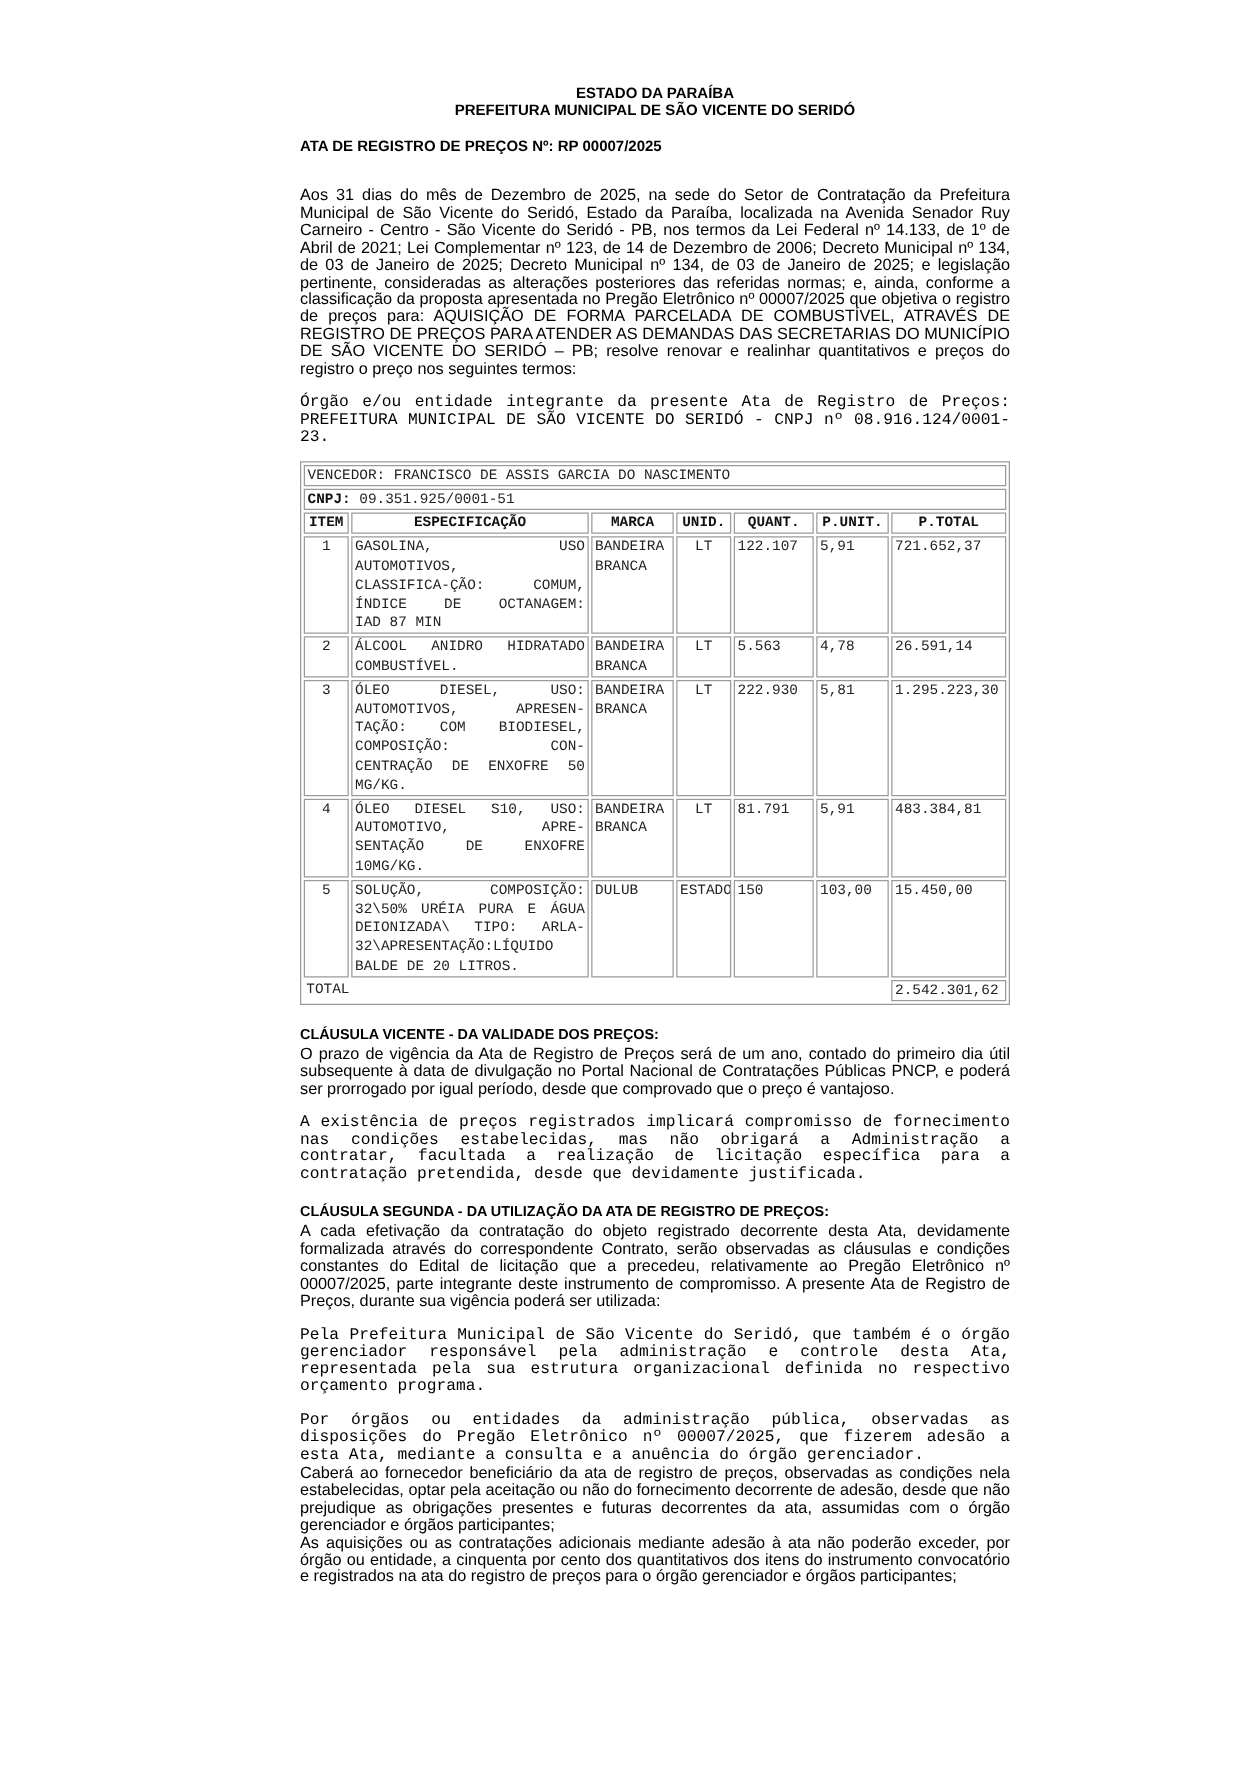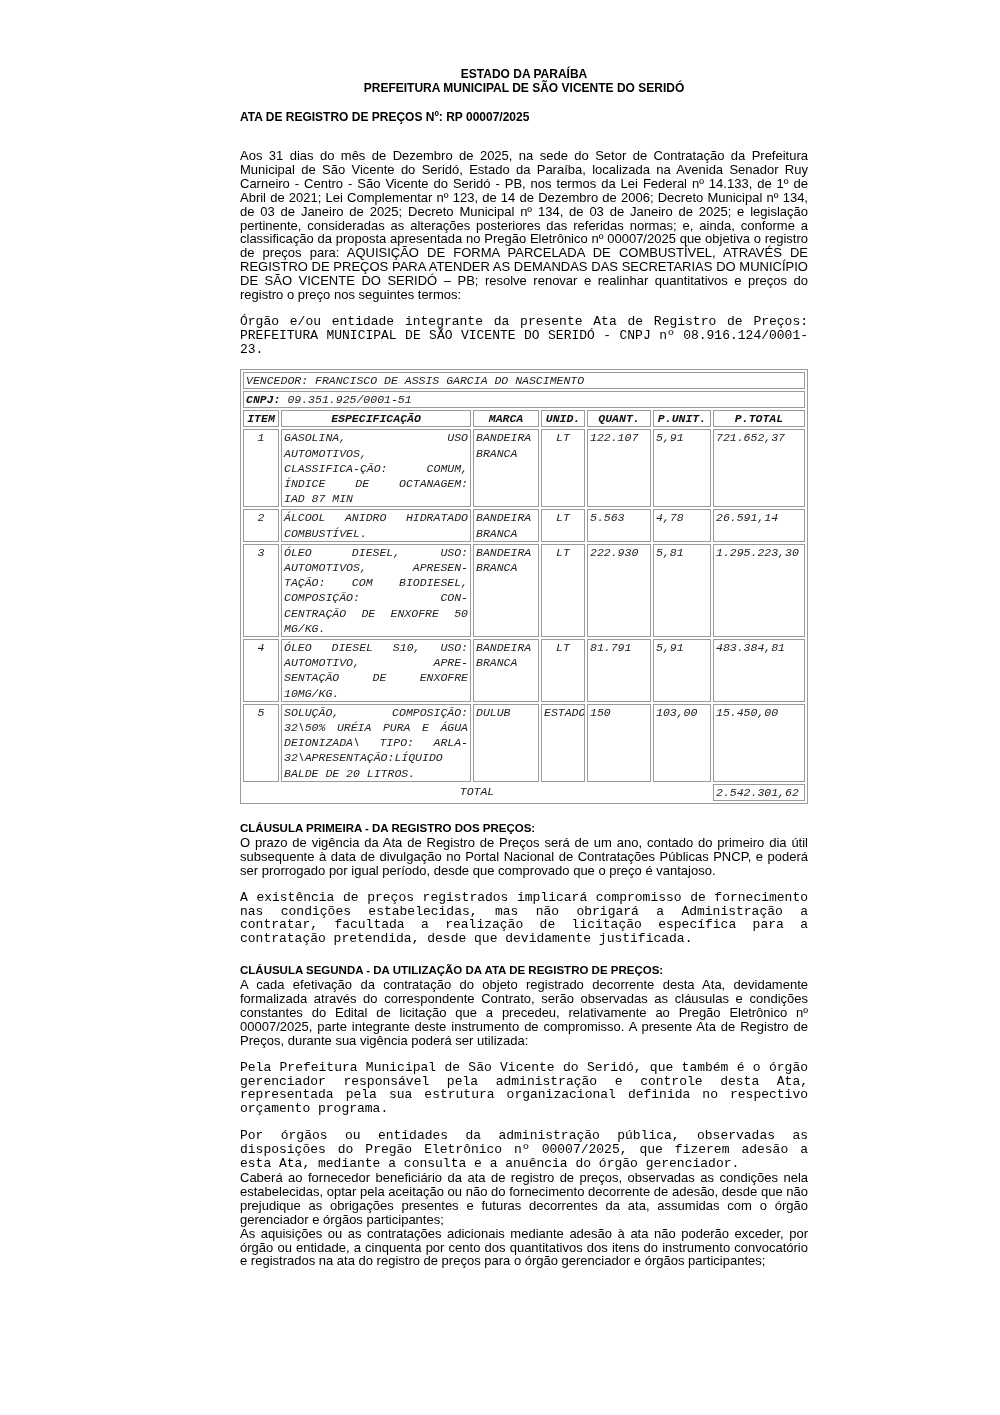--- a/index.html
+++ b/index.html
@@ -57,32 +57,31 @@
     border: 1px solid #9a9a9a;
     box-sizing: border-box;
     padding: 0 2px;
     vertical-align: top;
     font-family: "Liberation Mono", "DejaVu Sans Mono", monospace;
     font-size: 11.5px;
     line-height: 15.2px;
     font-weight: normal;
     color: #222;
     overflow: hidden;
-    font-style: italic;
   }
   table.price-table th {
     font-weight: bold;
     text-align: center;
     color: #111;
   }
   td.c { text-align: center; }
   td.r { text-align: left; }
   td .jl { text-align: justify; text-align-last: justify; }
   td .ll { text-align: left; }
-  td.total-label { font-weight: bold; text-align: center; color: #111; }
+  td.total-label { font-weight: bold; text-align: left; color: #111; }
   b.inline-label { font-weight: bold; color: #111; }
 </style>
 </head>
 <body>
 
 <div class="page">
 
   <div class="letterhead">
     <div>ESTADO DA PARAÍBA</div>
     <div>PREFEITURA MUNICIPAL DE SÃO VICENTE DO SERIDÓ</div>
@@ -206,21 +205,21 @@
           <td class="r">103,00</td>
           <td class="r">15.450,00</td>
         </tr>
         <tr>
           <td colspan="6" class="total-label" style="border: none;">TOTAL</td>
           <td class="r">2.542.301,62</td>
         </tr>
       </tbody>
   </table>
 
-  <div class="section-heading">CLÁUSULA PRIMEIRA - DA REGISTRO DOS PREÇOS:</div>
+  <div class="section-heading">CLÁUSULA VICENTE - DA VALIDADE DOS PREÇOS:</div>
   <p class="body-par">O prazo de vigência da Ata de Registro de Preços será de um ano, contado do primeiro dia útil subsequente à data de divulgação no Portal Nacional de Contratações Públicas PNCP, e poderá ser prorrogado por igual período, desde que comprovado que o preço é vantajoso.</p>
   <p class="body-par mt">A existência de preços registrados implicará compromisso de fornecimento nas condições estabelecidas, mas não obrigará a Administração a contratar, facultada a realização de licitação específica para a contratação pretendida, desde que devidamente justificada.</p>
 
   <div class="section-heading">CLÁUSULA SEGUNDA - DA UTILIZAÇÃO DA ATA DE REGISTRO DE PREÇOS:</div>
   <p class="body-par">A cada efetivação da contratação do objeto registrado decorrente desta Ata, devidamente formalizada através do correspondente Contrato, serão observadas as cláusulas e condições constantes do Edital de licitação que a precedeu, relativamente ao Pregão Eletrônico nº 00007/2025, parte integrante deste instrumento de compromisso. A presente Ata de Registro de Preços, durante sua vigência poderá ser utilizada:</p>
   <p class="body-par mt">Pela Prefeitura Municipal de São Vicente do Seridó, que também é o órgão gerenciador responsável pela administração e controle desta Ata, representada pela sua estrutura organizacional definida no respectivo orçamento programa.</p>
   <p class="body-par mt">Por órgãos ou entidades da administração pública, observadas as disposições do Pregão Eletrônico nº 00007/2025, que fizerem adesão a esta Ata, mediante a consulta e a anuência do órgão gerenciador.</p>
   <p class="body-par">Caberá ao fornecedor beneficiário da ata de registro de preços, observadas as condições nela estabelecidas, optar pela aceitação ou não do fornecimento decorrente de adesão, desde que não prejudique as obrigações presentes e futuras decorrentes da ata, assumidas com o órgão gerenciador e órgãos participantes;</p>
   <p class="body-par">As aquisições ou as contratações adicionais mediante adesão à ata não poderão exceder, por órgão ou entidade, a cinquenta por cento dos quantitativos dos itens do instrumento convocatório e registrados na ata do registro de preços para o órgão gerenciador e órgãos participantes;</p>
 

